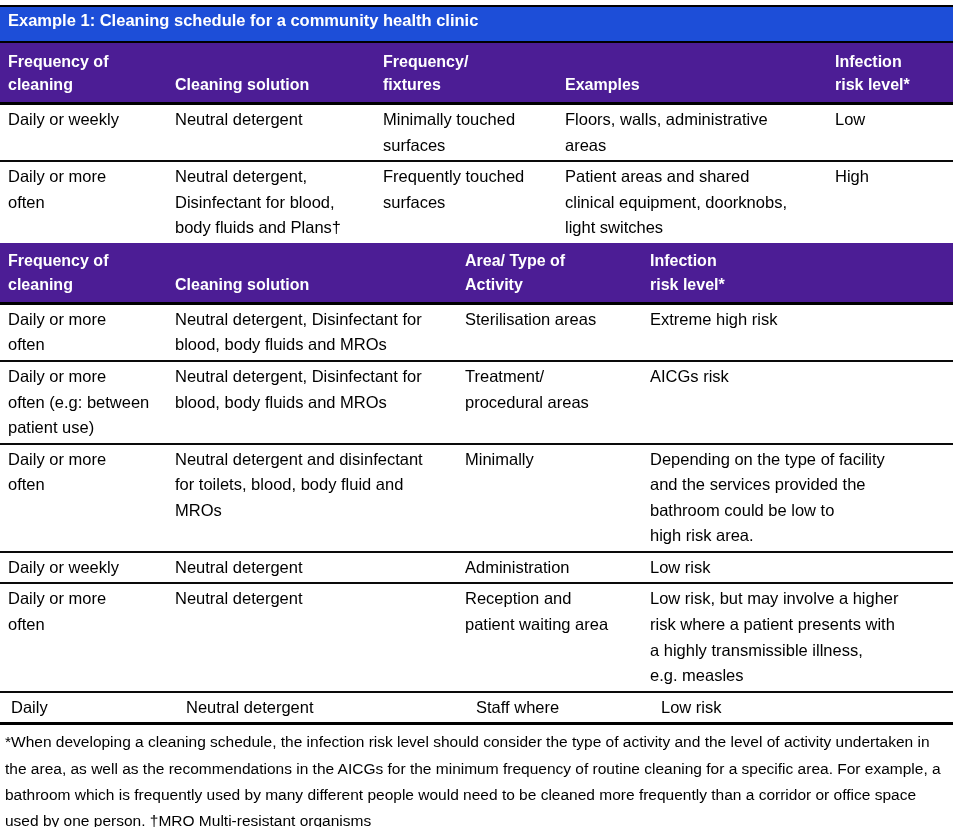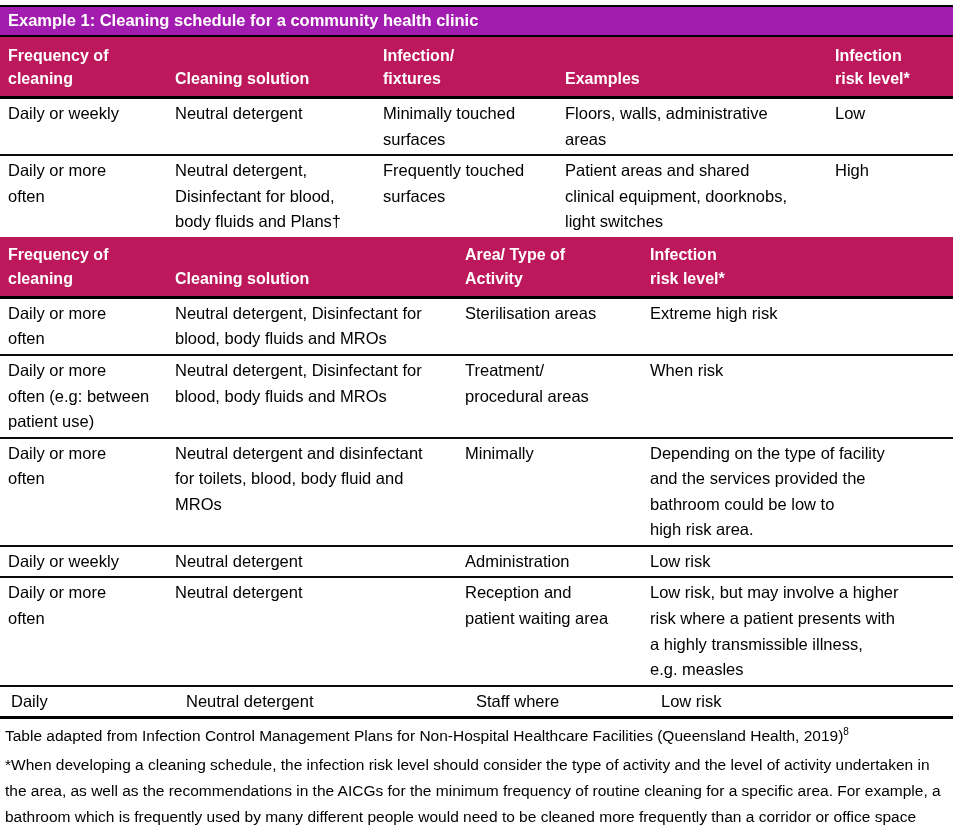--- a/index.html
+++ b/index.html
@@ -14,35 +14,35 @@
     padding-top: 5px;
     box-sizing: border-box;
   }
   table.sched {
     border-collapse: collapse;
     table-layout: fixed;
     width: 953px;
   }
   
   tr.title-row td {
-    background: #a21caf;
+    background: #1d4ed8;
     color: #ffffff;
     font-weight: bold;
     font-size: 16.5px;
-    padding: 4px 8px 5px 8px;
+    padding: 4px 8px 11px 8px;
     border-top: 2px solid #000;
     border-bottom: 2px solid #000;
     margin-left: 32px;
   }
   table.sched.second tr.title-row td {
     border-top: 3px solid #000;
   }
   
   tr.header-row td {
-    background: #be185d;
+    background: #4c1d95;
     color: #ffffff;
     font-weight: bold;
     font-size: 16px;
     vertical-align: bottom;
     height: 50px;
     padding: 3px 10px 6px 0;
     border-bottom: 3px solid #000;
     white-space: pre-line;
     line-height: 1.45;
   }
@@ -82,21 +82,21 @@
       <col style="width:118px">
   </colgroup>
   <tbody>
     <tr class="title-row">
       <td colspan="5">Example 1: Cleaning schedule for a community health clinic</td>
     </tr>
     <tr class="header-row">
       <td>Frequency of
 cleaning</td>
       <td>Cleaning solution</td>
-      <td>Infection/
+      <td>Frequency/
 fixtures</td>
       <td>Examples</td>
       <td>Infection
 risk level*</td>
     </tr>
   </tbody>
   <tbody class="data">
     <tr>
       <td>Daily or weekly</td>
       <td>Neutral detergent</td>
@@ -150,21 +150,21 @@
       <td>Extreme high risk</td>
     </tr>
     <tr>
       <td>Daily or more
 often (e.g: between
 patient use)</td>
       <td>Neutral detergent, Disinfectant for
 blood, body fluids and MROs</td>
       <td>Treatment/
 procedural areas</td>
-      <td>When risk</td>
+      <td>AICGs risk</td>
     </tr>
     <tr>
       <td>Daily or more
 often</td>
       <td>Neutral detergent and disinfectant
 for toilets, blood, body fluid and
 MROs</td>
       <td>Minimally</td>
       <td>Depending on the type of facility
 and the services provided the
@@ -191,15 +191,14 @@
     <tr>
       <td>Daily</td>
       <td>Neutral detergent</td>
       <td>Staff where</td>
       <td>Low risk</td>
     </tr>
   </tbody>
 </table>
 
 <div class="footer">
-  <p class="source"><span>Table adapted from Infection Control Management Plans for Non-Hospital Healthcare Facilities (Queensland Health, 2019)</span><sup>8</sup></p>
   <p>*When developing a cleaning schedule, the infection risk level should consider the type of activity and the level of activity undertaken in the area, as well as the recommendations in the AICGs for the minimum frequency of routine cleaning for a specific area. For example, a bathroom which is frequently used by many different people would need to be cleaned more frequently than a corridor or office space used by one person. †MRO Multi-resistant organisms</p>
 </div>
 
 </body></html>

